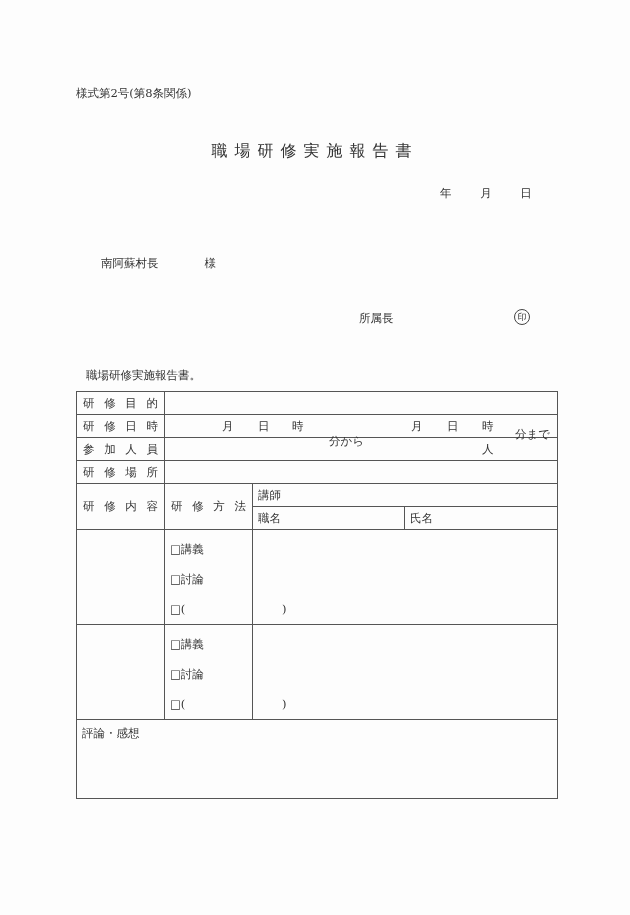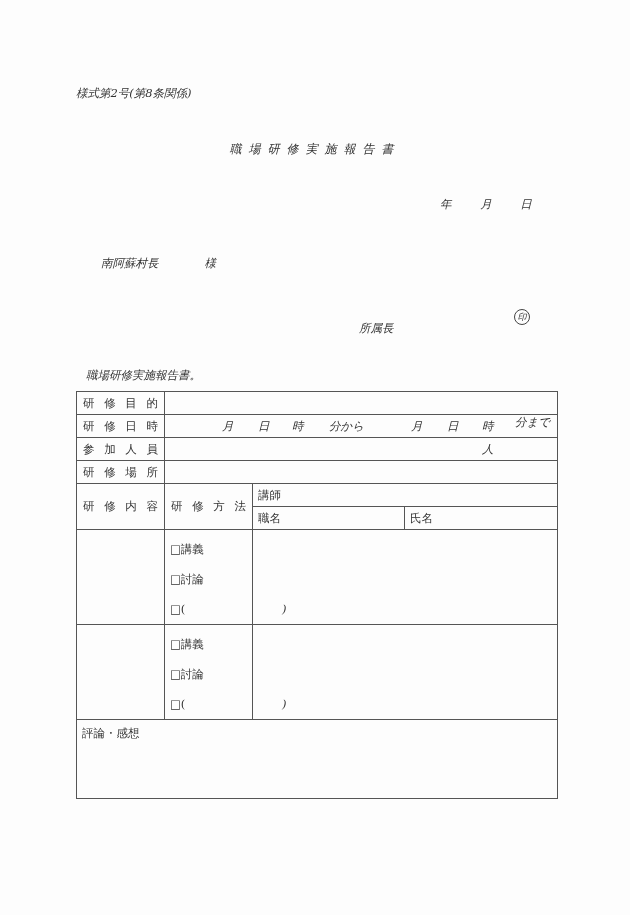--- a/index.html
+++ b/index.html
@@ -1,28 +1,28 @@
 <!DOCTYPE html>
 <html><head>
 <meta charset="utf-8">
 <style>
   html, body { margin: 0; padding: 0; }
   body {
     width: 630px; height: 915px; background: #fdfdfd; position: relative;
     font-family: "DejaVu Serif", "Liberation Serif", serif; color: #333;
     font-size: 11.5px; overflow: hidden;
   }
-  .abs { position: absolute; white-space: nowrap; font-style: italic; }
+  .abs { position: absolute; white-space: nowrap; }
   .form-no { left: 76px; top: 86px; }
-  .title { left: 0; width: 630px; top: 141px; text-align: center; letter-spacing: 7px; font-size: 12px; }
-  .date-line { left: 440px; top: 197px; }
+  .title { left: 0; width: 630px; top: 141px; text-align: center; letter-spacing: 7px; font-size: 16px; }
+  .date-line { left: 440px; top: 186px; }
   .date-line span { display: inline-block; }
   .addressee { left: 101px; top: 256px; }
   .addressee .sama { margin-left: 46px; }
-  .reporter { left: 359px; top: 321px; }
+  .reporter { left: 359px; top: 311px; }
   .seal { left: 514px; top: 309px; width: 14px; height: 14px; border: 1px solid #444; border-radius: 50%;
           font-size: 9px; line-height: 14px; text-align: center; }
   .intro { left: 86px; top: 368px; }
 
   table.form {
     position: absolute; left: 76px; top: 391px; width: 481px;
     border-collapse: collapse; table-layout: fixed;
   }
   table.form td { border: 1px solid #555; padding: 0 5px; height: 22px; vertical-align: middle; }
   .spread { display: flex; justify-content: space-between; padding: 0 1px; }
@@ -75,25 +75,25 @@
       <span>研</span>
             <span>修</span>
             <span>日</span>
             <span>時</span>
     </div>
         </td>
     <td colspan="3" style="position:relative">
       <span class="abs" style="left:57px;top:4px">月</span>
       <span class="abs" style="left:93px;top:4px">日</span>
       <span class="abs" style="left:127px;top:4px">時</span>
-      <span class="abs" style="left:164px;top:4px">分から</span>
+      <span class="abs" style="left:164px;top:19px">分から</span>
       <span class="abs" style="left:246px;top:4px">月</span>
       <span class="abs" style="left:282px;top:4px">日</span>
       <span class="abs" style="left:317px;top:4px">時</span>
-      <span class="abs" style="left:350px;top:0">分まで</span>
+      <span class="abs" style="left:350px;top:12px">分まで</span>
     </td>
   </tr>
   <tr>
     <td>
           <div class="spread">
       <span>参</span>
             <span>加</span>
             <span>人</span>
             <span>員</span>
     </div>

